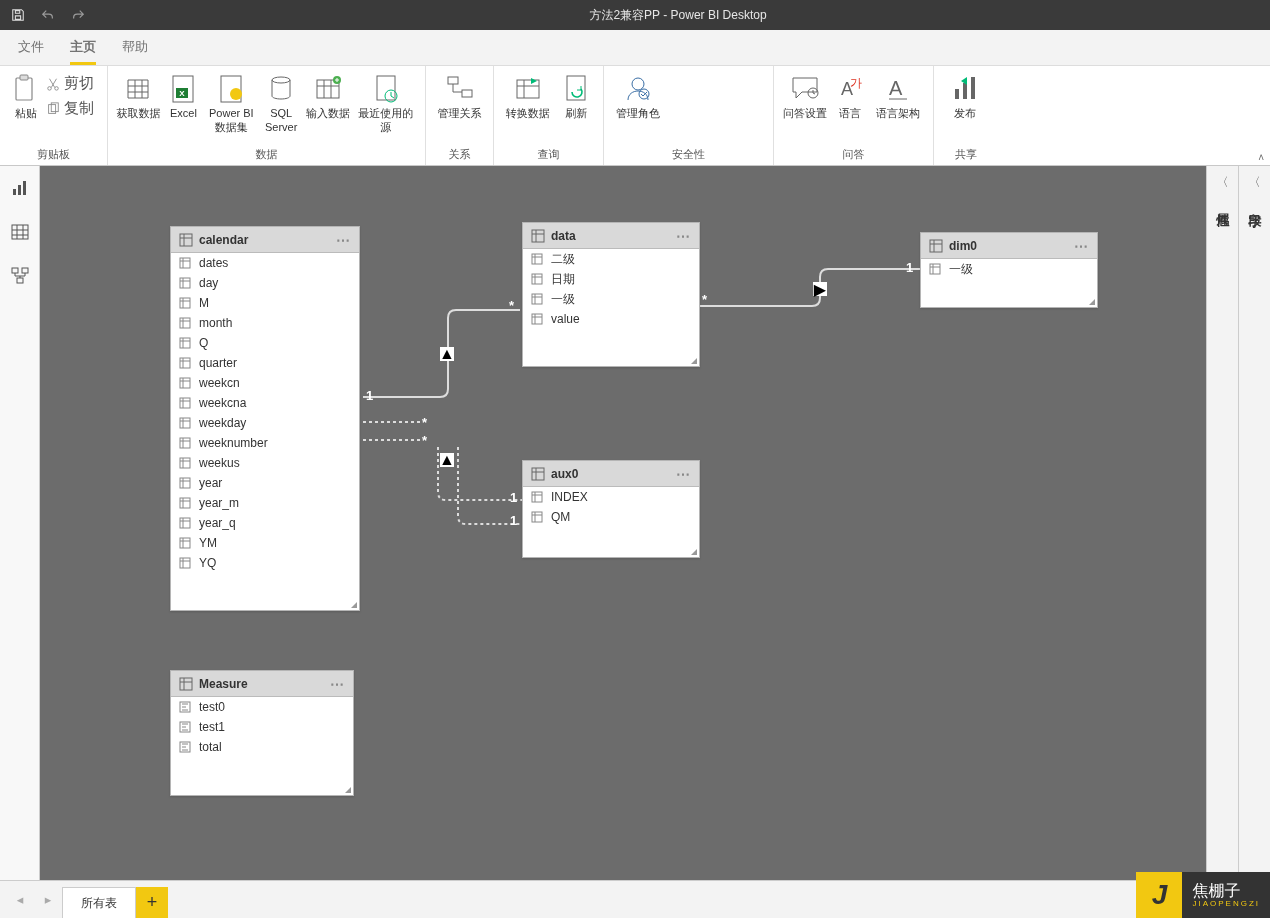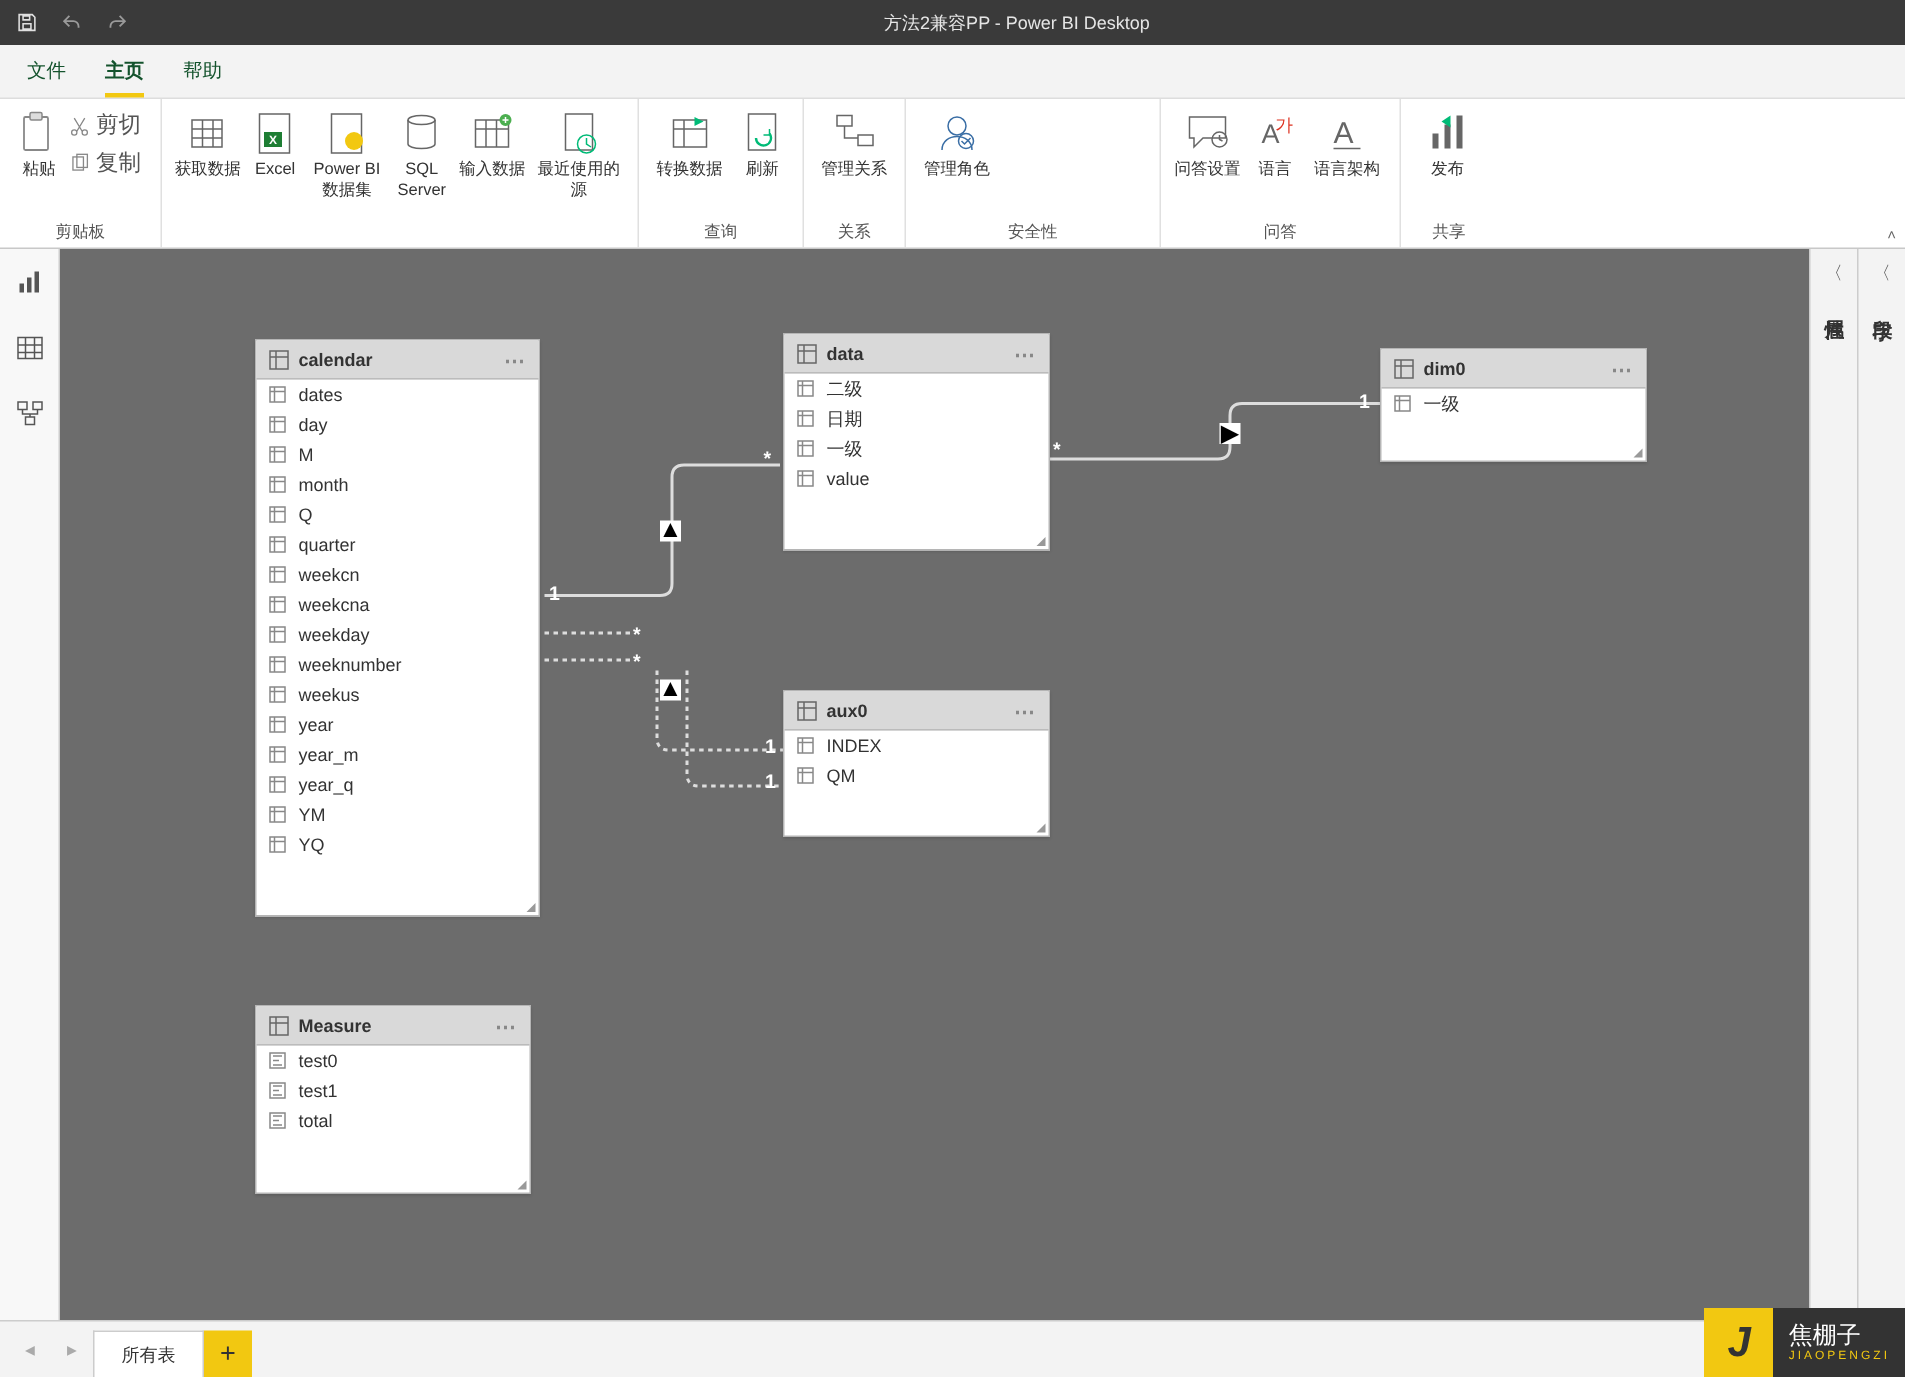--- a/index.html
+++ b/index.html
@@ -9,21 +9,21 @@
 .titlebar { height: 30px; background: #3a3a3a; display: flex; align-items: center; color: #e6e6e6; font-size: 12px; }
 .titlebar .qat { display: flex; align-items: center; gap: 14px; padding-left: 10px; }
 .titlebar .qat span { width: 16px; height: 16px; display: inline-flex; align-items: center; justify-content: center; cursor: pointer; }
 .titlebar .center { flex: 1; text-align: center; }
 .titlebar .right { display: flex; align-items: center; gap: 6px; padding-right: 4px; }
 .titlebar .winbtn { width: 46px; height: 30px; display: inline-flex; align-items: center; justify-content: center; cursor: pointer; }
 .titlebar .avatar { width: 14px; height: 14px; border-radius: 50%; background: #c8c8c8; margin: 0 8px 0 6px; }
 
 
 .menubar { height: 36px; background: #f3f3f3; display: flex; align-items: flex-end; padding: 0 18px; gap: 26px; font-size: 13px; border-bottom: 1px solid #ddd; }
-.menu-item { height: 36px; display: flex; align-items: center; cursor: pointer; color: #14532d; position: relative; }
+.menu-item { height: 36px; display: flex; align-items: center; cursor: pointer; color: #737373; position: relative; }
 .menu-item.active { font-weight: 600; }
 .menu-item.active::after { content: ""; position: absolute; bottom: 0; left: 0; right: 0; height: 3px; background: #f2c811; }
 
 
 .ribbon { height: 100px; background: #fff; border-bottom: 1px solid #c8c8c8; display: flex; position: relative; }
 .rgroup { border-right: 1px solid #e0e0e0; display: flex; flex-direction: column; }
 .rgroup .items { display: flex; align-items: flex-start; padding: 4px 6px; flex: 1; }
 .rgroup .label { text-align: center; font-size: 11px; color: #555; padding-bottom: 3px; }
 .rbtn { display: flex; flex-direction: column; align-items: center; justify-content: flex-start; width: 50px; padding: 3px 2px; cursor: pointer; font-size: 11px; color: #333; text-align: center; line-height: 1.25; }
 .rbtn .ricon { width: 32px; height: 32px; margin-bottom: 2px; display: flex; align-items: center; justify-content: center; }
@@ -192,20 +192,37 @@
           <span class="ricon">
             <svg width="26" height="30" viewBox="0 0 26 30">
               <rect x="4" y="2" width="18" height="24" fill="none" stroke="#666"></rect>
               <circle cx="18" cy="22" r="6" fill="none" stroke="#0b7"></circle>
               <path d="M18 18v4l3 2" stroke="#0b7" fill="none"></path>
             </svg>
           </span>
           <span>最近使用的源</span>
         </div>
     </div>
+    <div class="label">数据</div>
+  </div>
+
+  <div class="rgroup" style="width:68px">
+    <div class="items">
+        <div class="rbtn" style="width:56px">
+          <span class="ricon">
+            <svg width="30" height="30" viewBox="0 0 30 30">
+              <rect x="3" y="3" width="10" height="7" fill="none" stroke="#666"></rect>
+              <rect x="17" y="16" width="10" height="7" fill="none" stroke="#666"></rect>
+              <path d="M8 10v8h9" fill="none" stroke="#666"></path>
+            </svg>
+          </span>
+          <span>管理关系</span>
+        </div>
+      </div>
+    <div class="label">关系</div>
   </div>
 
   <div class="rgroup" style="width:110px">
     <div class="items">
       <div class="rbtn" style="width:56px">
           <span class="ricon">
             <svg width="30" height="30" viewBox="0 0 30 30">
               <rect x="4" y="6" width="22" height="18" fill="none" stroke="#666"></rect>
               <path d="M4 12h22M11 6v18" stroke="#666"></path>
               <path d="M18 4l6 3-6 3" fill="#0b7"></path>
@@ -218,36 +235,20 @@
             <svg width="26" height="30" viewBox="0 0 26 30">
               <rect x="4" y="2" width="18" height="24" fill="none" stroke="#666"></rect>
               <path d="M9 18a5 5 0 109-3" fill="none" stroke="#0b7" stroke-width="1.6"></path>
               <path d="M18 12v4h-4" fill="none" stroke="#0b7"></path>
             </svg>
           </span>
           <span>刷新</span>
         </div>
     </div>
     <div class="label">查询</div>
-  </div>
-
-  <div class="rgroup" style="width:68px">
-    <div class="items">
-        <div class="rbtn" style="width:56px">
-          <span class="ricon">
-            <svg width="30" height="30" viewBox="0 0 30 30">
-              <rect x="3" y="3" width="10" height="7" fill="none" stroke="#666"></rect>
-              <rect x="17" y="16" width="10" height="7" fill="none" stroke="#666"></rect>
-              <path d="M8 10v8h9" fill="none" stroke="#666"></path>
-            </svg>
-          </span>
-          <span>管理关系</span>
-        </div>
-      </div>
-    <div class="label">关系</div>
   </div>
 
   <div class="rgroup" style="width:170px">
     <div class="items">
       <div class="rbtn" style="width:56px">
           <span class="ricon">
             <svg width="28" height="30" viewBox="0 0 28 30">
               <circle cx="14" cy="10" r="6" fill="none" stroke="#3a6ea5"></circle>
               <path d="M4 26c0-6 5-9 10-9s10 3 10 9" fill="none" stroke="#3a6ea5"></path>
               <circle cx="20" cy="20" r="5" fill="none" stroke="#3a6ea5"></circle>

